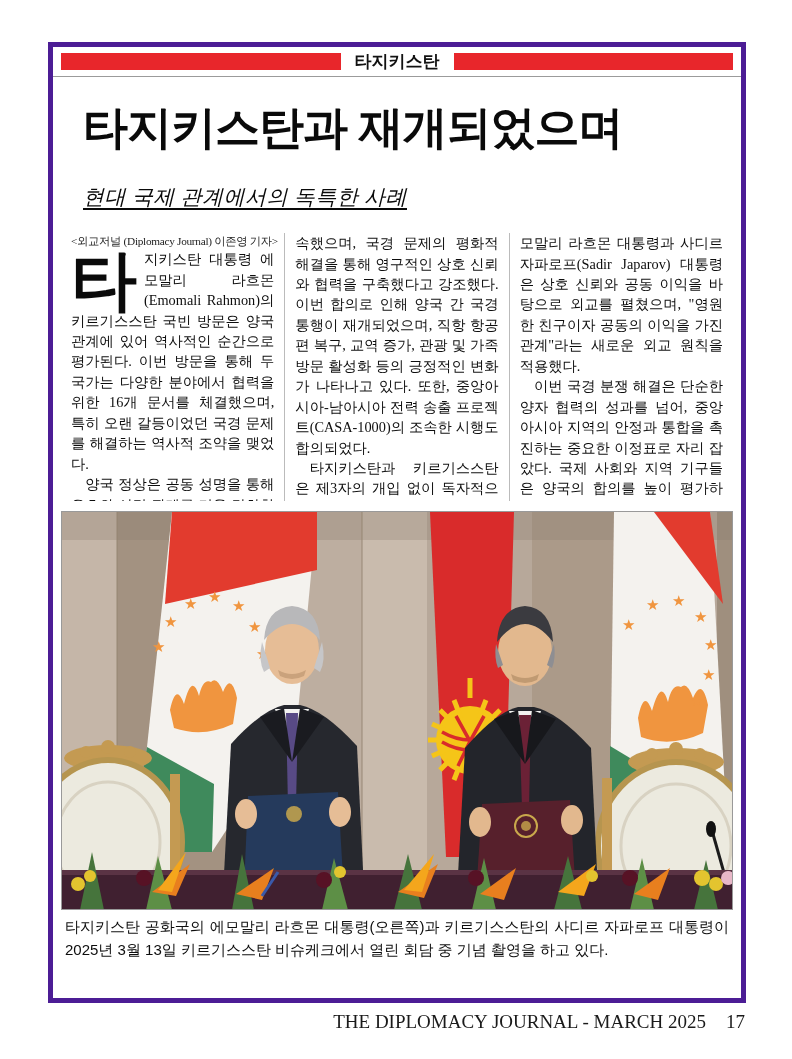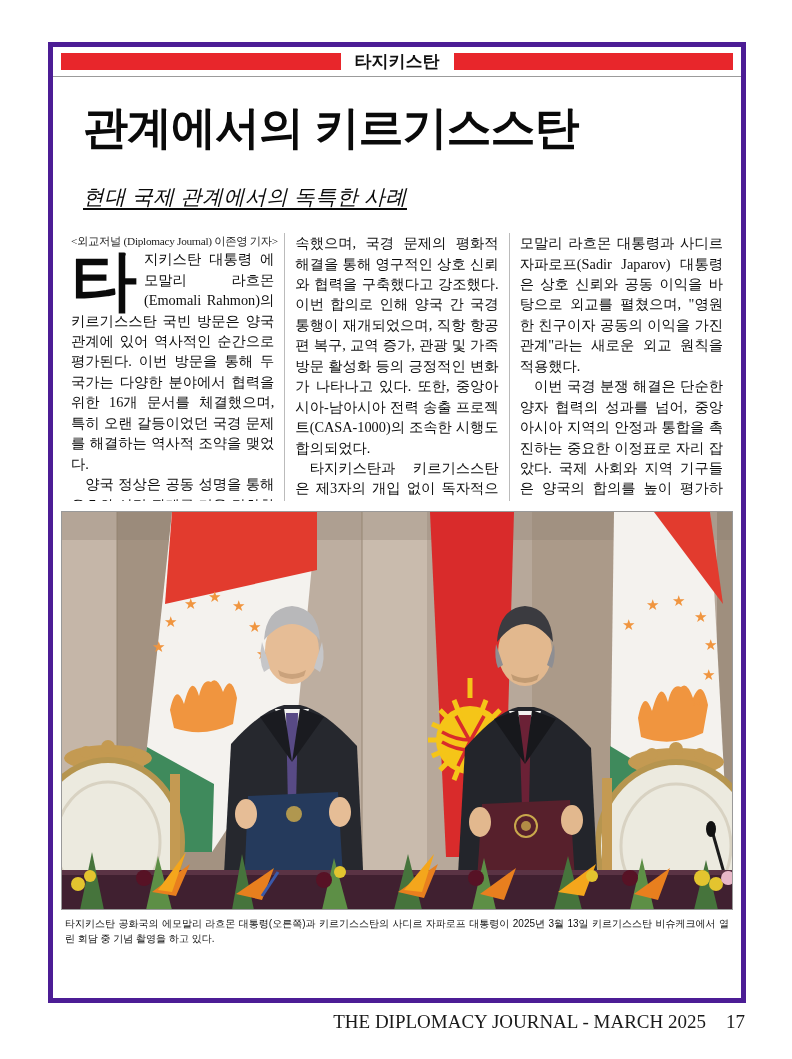--- a/index.html
+++ b/index.html
@@ -23,39 +23,39 @@
   .columns { display:flex; margin:22px 8px 0 8px; height:268px; }
   .col { flex:1; padding:0 10px; font-size:14.3px; line-height:1.43; color:#0d0d0d; text-align:justify; overflow:hidden; }
   .col + .col { border-left:1px solid #bbb; }
   .byline { text-align:center; font-size:11.3px; color:#222; margin-bottom:0; white-space:nowrap; letter-spacing:-0.3px; }
   .dropcap { float:left; font-size:66px; line-height:0.8; font-weight:700; padding:6px 7px 0 0; color:#0a0a0a; }
   .p2 { text-indent:1em; }
 
   
   .photo-wrap { margin:10px 8px 0 8px; border:1px solid #999; height:399px; overflow:hidden; background:#b7a89a; }
   .caption { padding:6px 12px 8px 12px; font-family:"Liberation Sans", sans-serif;
-             font-size:10px; line-height:1.5; color:#0d0d0d; text-align:justify; }
+             font-size:15px; line-height:1.5; color:#0d0d0d; text-align:justify; }
 
   .footer { position:absolute; right:47px; top:1011px; font-size:19px; color:#1a1a1a; }
   .footer .pageno { margin-left:20px; }
 </style>
 </head>
 <body>
 
 <div class="page">
   <div class="frame">
 
     <div class="band">
       <div class="bar"></div>
       <div class="label">타지키스탄</div>
       <div class="bar"></div>
     </div>
 
     <h1 class="headline">
-      <span>관계에서의 키르기스스탄</span><br>
+      <span>타지키스탄과 재개되었으며</span><br>
     </h1>
 
     <div class="subtitle">현대 국제 관계에서의 독특한 사례</div>
 
     <div class="columns">
       <div class="col">
         <div class="byline">&lt;외교저널 (Diplomacy Journal) 이존영 기자&gt;</div>
         <p><span class="dropcap">타</span><span>지키스탄 대통령 에모말리 라흐몬(Emomali Rahmon)의 키르기스스탄 국빈 방문은 양국 관계에 있어 역사적인 순간으로 평가된다. 이번 방문을 통해 두 국가는 다양한 분야에서 협력을 위한 16개 문서를 체결했으며, 특히 오랜 갈등이었던 국경 문제를 해결하는 역사적 조약을 맺었다.</span></p>
         <p class="p2">양국 정상은 공동 성명을 통해 우호와 선린 관계를 더욱 강화할 것을 약</p>
       </div>

